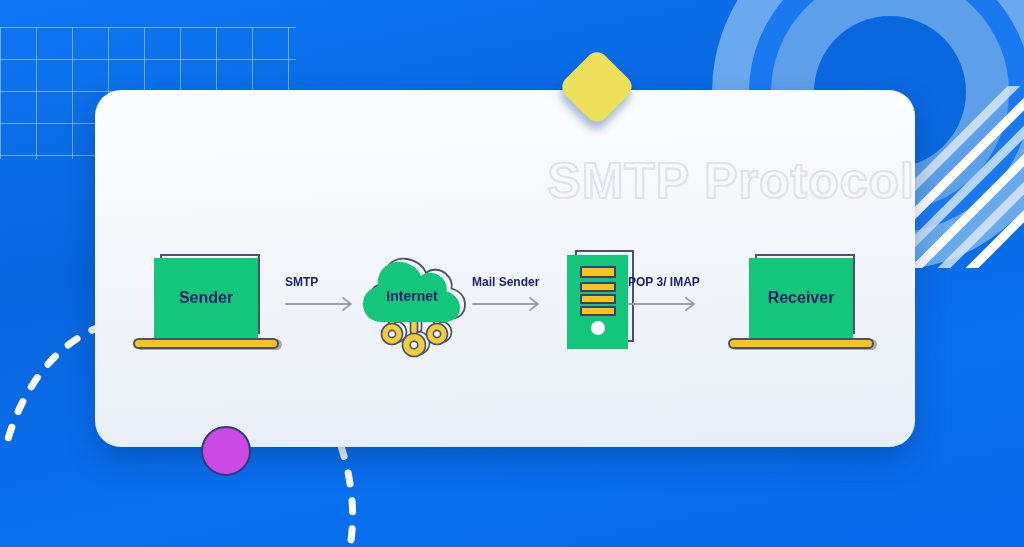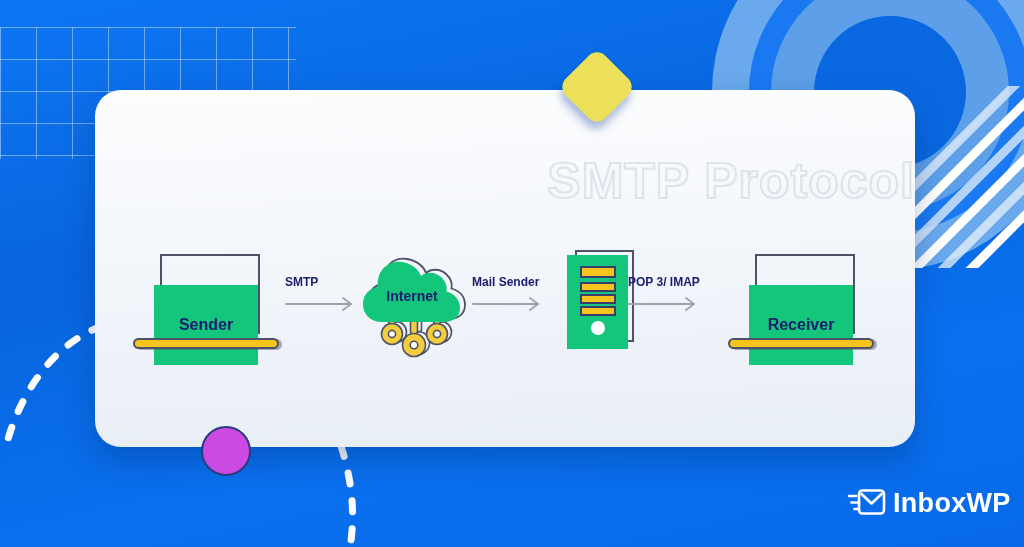--- a/index.html
+++ b/index.html
@@ -42,21 +42,21 @@
   .laptop{position:absolute;width:150px;height:100px;}
   .laptop.sender{left:38px;top:160px;}
   .laptop.receiver{left:633px;top:160px;}
   .laptop .screen-outline{
     position:absolute;left:27px;top:4px;width:100px;height:80px;
     border:2px solid var(--outline_gray,#4d5366);background:transparent;box-sizing:border-box;
   }
   .laptop .screen{
     position:absolute;left:21px;top:8px;width:104px;height:80px;
     background:var(--green,#14c57c);
-    display:flex;align-items:center;justify-content:center;margin-top:27px;
+    display:flex;align-items:center;justify-content:center;
   }
   .laptop .screen span{font-size:16px;font-weight:700;color:var(--navy_text,#191d6e);}
   .laptop .base{
     position:absolute;left:0;top:88px;width:146px;height:11px;
     background:var(--yellow,#f6c51d);border:2px solid var(--outline_gray,#4d5366);
     border-radius:8px;box-sizing:border-box;
     box-shadow:3px 1px 0 rgba(77,83,102,.45);
   }
   
   .connector{position:absolute;top:185px;white-space:nowrap;}
@@ -236,26 +236,14 @@
         <span>Receiver</span>
       </div>
       <div class="base"></div>
     </div>
 
   </div>
 
   <div class="diamond"></div>
   <div class="magenta-circle"></div>
 
-  <div class="logo">
-    <svg width="42" height="34" viewBox="0 0 42 34">
-      <g stroke="#ffffff" stroke-width="2.6" fill="none" stroke-linecap="round" stroke-linejoin="round">
-        <rect x="13" y="4.5" width="25" height="23" rx="3.5"></rect>
-        <path d="M15.5 8 L25.5 17.5 L35.5 8"></path>
-        <path d="M3 10 H10"></path>
-        <path d="M5.5 16.5 H13"></path>
-        <path d="M8.5 23 H13"></path>
-      </g>
-    </svg>
-    <span class="logo-text">InboxWP</span>
-  </div>
 
 </div>
 
 </body></html>

